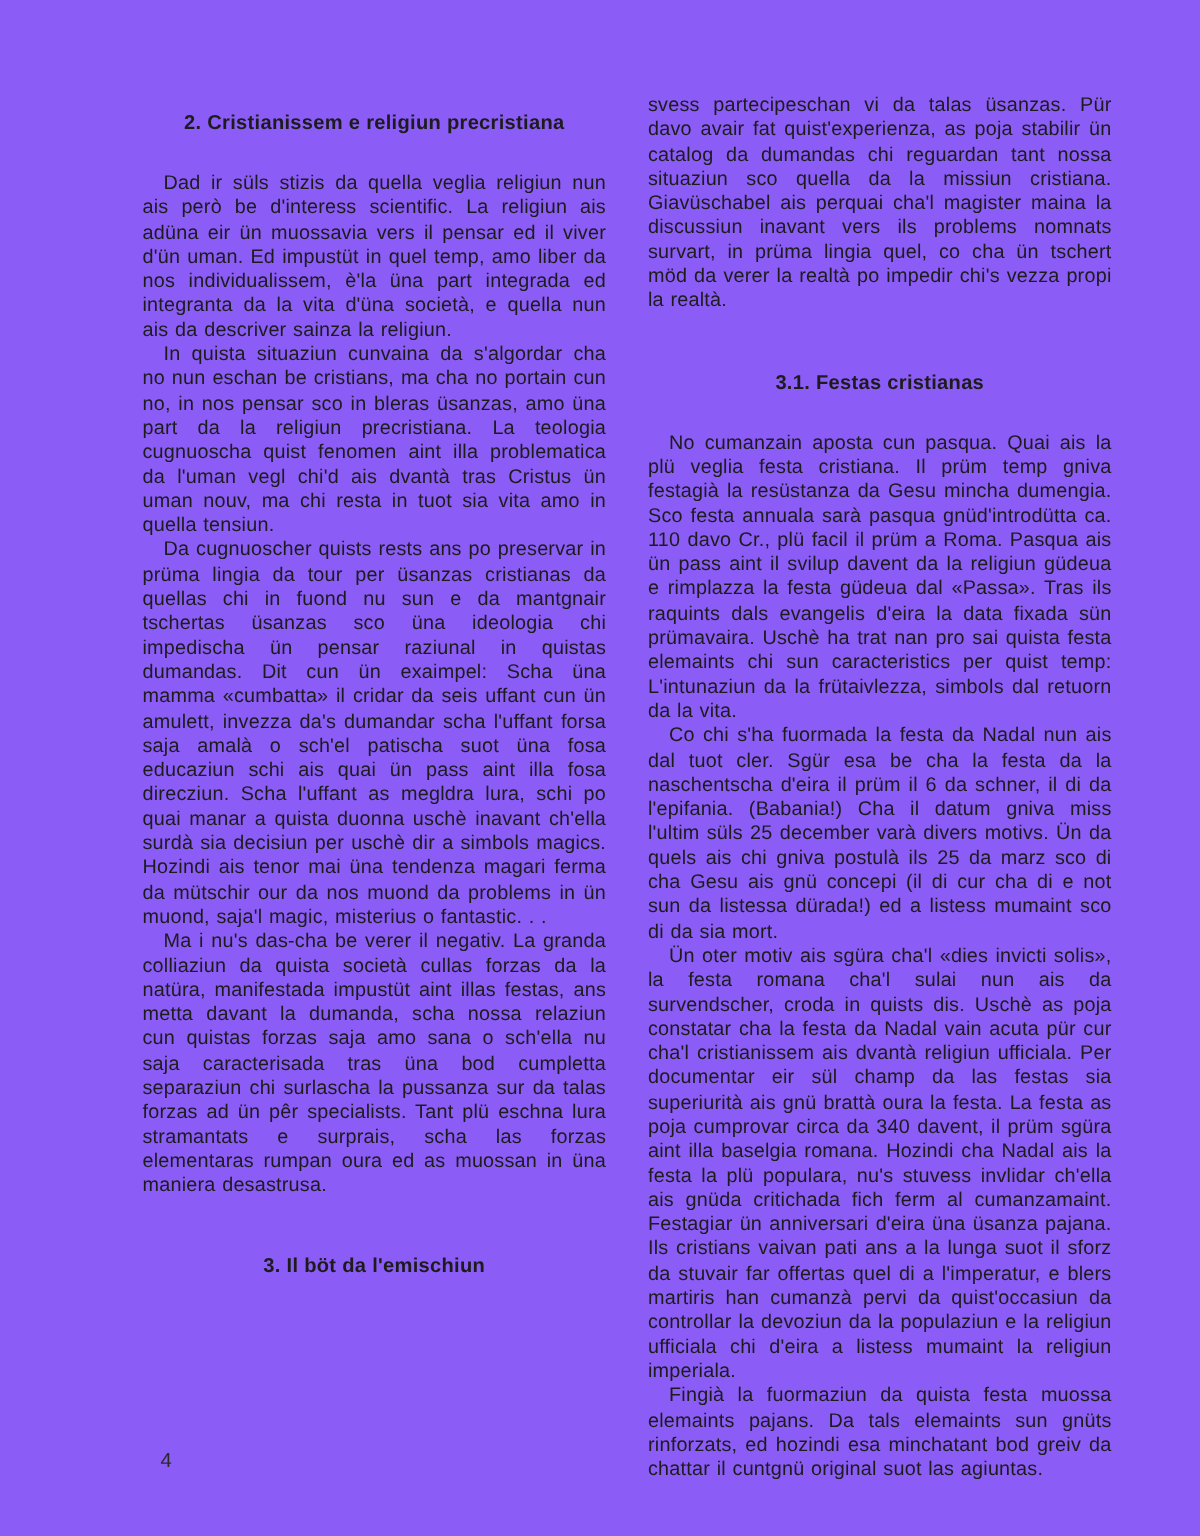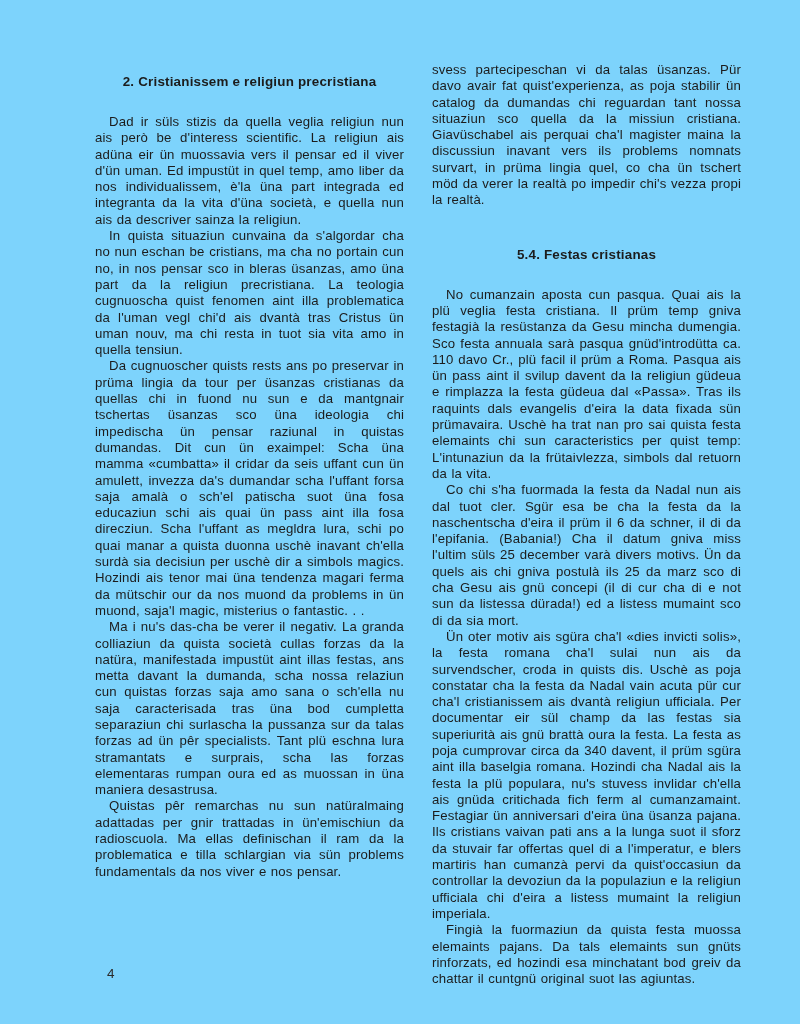--- a/index.html
+++ b/index.html
@@ -5,21 +5,21 @@
   html, body {
     margin: 0;
     padding: 0;
     background: #e8e8e8;
   }
   .page {
     position: relative;
     width: 800px;
     height: 1024px;
     margin: 0 auto;
-    background: #7dd3fc;
+    background: #8b5cf6;
     font-family: "Liberation Sans", sans-serif;
     color: #1c1c1c;
     overflow: hidden;
     box-sizing: border-box;
     padding-left: 16px;
   }
   .columns {
     position: absolute;
     left: 95px;
     top: 62px;
@@ -66,25 +66,25 @@
 <body>
 
 <div class="page">
   <div class="columns">
     <div class="col">
         <h2 class="heading">2.  Cristianissem e religiun precristiana</h2>
         <p class="para">Dad ir süls stizis da quella veglia religiun nun ais però be d'interess scientific. La religiun ais adüna eir ün muossavia vers il pensar ed il viver d'ün uman. Ed impustüt in quel temp, amo liber da nos individualissem, è'la üna part integrada ed integranta da la vita d'üna società, e quella nun ais da descriver sainza la religiun.</p>
         <p class="para">In quista situaziun cunvaina da s'algordar cha no nun eschan be cristians, ma cha no portain cun no, in nos pensar sco in bleras üsanzas, amo üna part da la religiun precristiana. La teologia cugnuoscha quist fenomen aint illa problematica da l'uman vegl chi'd ais dvantà tras Cristus ün uman nouv, ma chi resta in tuot sia vita amo in quella tensiun.</p>
         <p class="para">Da cugnuoscher quists rests ans po preservar in prüma lingia da tour per üsanzas cristianas da quellas chi in fuond nu sun e da mantgnair tschertas üsanzas sco üna ideologia chi impedischa ün pensar raziunal in quistas dumandas. Dit cun ün exaimpel: Scha üna mamma «cumbatta» il cridar da seis uffant cun ün amulett, invezza da's dumandar scha l'uffant forsa saja amalà o sch'el patischa suot üna fosa educaziun schi ais quai ün pass aint illa fosa direcziun. Scha l'uffant as megldra lura, schi po quai manar a quista duonna uschè inavant ch'ella surdà sia decisiun per uschè dir a simbols magics. Hozindi ais tenor mai üna tendenza magari ferma da mütschir our da nos muond da problems in ün muond, saja'l magic, misterius o fantastic. . .</p>
         <p class="para">Ma i nu's das-cha be verer il negativ. La granda colliaziun da quista società cullas forzas da la natüra, manifestada impustüt aint illas festas, ans metta davant la dumanda, scha nossa relaziun cun quistas forzas saja amo sana o sch'ella nu saja caracterisada tras üna bod cumpletta separaziun chi surlascha la pussanza sur da talas forzas ad ün pêr specialists. Tant plü eschna lura stramantats e surprais, scha las forzas elementaras rumpan oura ed as muossan in üna maniera desastrusa.</p>
-        <p class="para">Quistas pêr remarchas nu sun natüralmaing adattadas per gnir trattadas in ün'emischiun da radioscuola. Ma ellas definischan il ram da la problematica e tilla schlargian via sün problems fundamentals da nos viver e nos pensar.</p>
+        <h2 class="heading">3.  Il böt da l'emischiun</h2>
       </div>
     <div class="col">
         <p class="para no-indent">svess partecipeschan vi da talas üsanzas. Pür davo avair fat quist'experienza, as poja stabilir ün catalog da dumandas chi reguardan tant nossa situaziun sco quella da la missiun cristiana. Giavüschabel ais perquai cha'l magister maina la discussiun inavant vers ils problems nomnats survart, in prüma lingia quel, co cha ün tschert möd da verer la realtà po impedir chi's vezza propi la realtà.</p>
-        <h2 class="heading">5.4.  Festas cristianas</h2>
+        <h2 class="heading">3.1.  Festas cristianas</h2>
         <p class="para">No cumanzain aposta cun pasqua. Quai ais la plü veglia festa cristiana. Il prüm temp gniva festagià la resüstanza da Gesu mincha dumengia. Sco festa annuala sarà pasqua gnüd'introdütta ca. 110 davo Cr., plü facil il prüm a Roma. Pasqua ais ün pass aint il svilup davent da la religiun güdeua e rimplazza la festa güdeua dal «Passa». Tras ils raquints dals evangelis d'eira la data fixada sün prümavaira. Uschè ha trat nan pro sai quista festa elemaints chi sun caracteristics per quist temp: L'intunaziun da la frütaivlezza, simbols dal retuorn da la vita.</p>
         <p class="para">Co chi s'ha fuormada la festa da Nadal nun ais dal tuot cler. Sgür esa be cha la festa da la naschentscha d'eira il prüm il 6 da schner, il di da l'epifania. (Babania!) Cha il datum gniva miss l'ultim süls 25 december varà divers motivs. Ün da quels ais chi gniva postulà ils 25 da marz sco di cha Gesu ais gnü concepi (il di cur cha di e not sun da listessa dürada!) ed a listess mumaint sco di da sia mort.</p>
         <p class="para">Ün oter motiv ais sgüra cha'l «dies invicti solis», la festa romana cha'l sulai nun ais da survendscher, croda in quists dis. Uschè as poja constatar cha la festa da Nadal vain acuta pür cur cha'l cristianissem ais dvantà religiun ufficiala. Per documentar eir sül champ da las festas sia superiurità ais gnü brattà oura la festa. La festa as poja cumprovar circa da 340 davent, il prüm sgüra aint illa baselgia romana. Hozindi cha Nadal ais la festa la plü populara, nu's stuvess invlidar ch'ella ais gnüda critichada fich ferm al cumanzamaint. Festagiar ün anniversari d'eira üna üsanza pajana. Ils cristians vaivan pati ans a la lunga suot il sforz da stuvair far offertas quel di a l'imperatur, e blers martiris han cumanzà pervi da quist'occasiun da controllar la devoziun da la populaziun e la religiun ufficiala chi d'eira a listess mumaint la religiun imperiala.</p>
         <p class="para">Fingià la fuormaziun da quista festa muossa elemaints pajans. Da tals elemaints sun gnüts rinforzats, ed hozindi esa minchatant bod greiv da chattar il cuntgnü original suot las agiuntas.</p>
       </div>
   </div>
   <div class="page-number">4</div>
 </div>
 
 </body></html>

